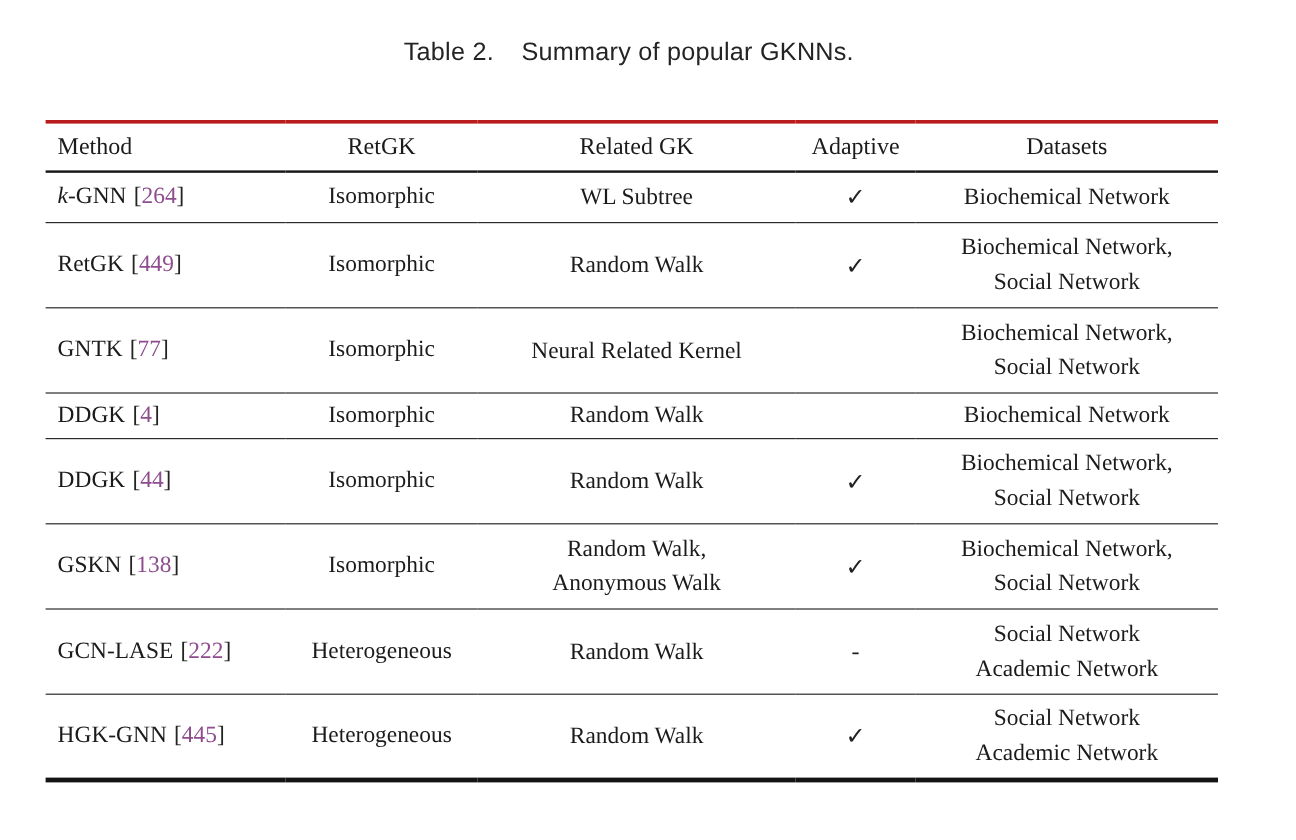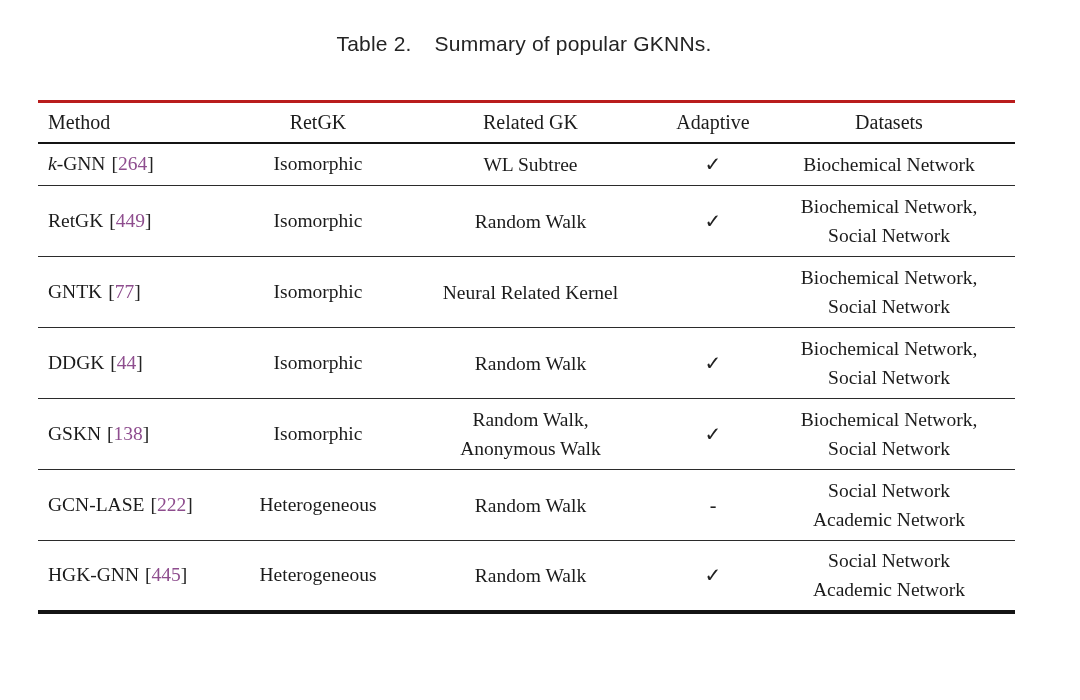--- a/index.html
+++ b/index.html
@@ -132,20 +132,33 @@
             <span>Neural Related Kernel</span>
             <span></span>
           </td>
         <td><span class="adaptive-mark"></span></td>
         <td class="ml">
             <span>Biochemical Network,</span>
             <span>Social Network</span>
           </td>
       </tr>
 
+      <tr class="rh-xs">
+        <td class="left"><i class="mname"></i><span>DDGK</span><span class="cite-wrap"><span class="bracket">[</span><span class="cite">4</span><span class="bracket">]</span></span></td>
+        <td>Isomorphic</td>
+        <td class="ml">
+            <span>Random Walk</span>
+            <span></span>
+          </td>
+        <td><span class="adaptive-mark"></span></td>
+        <td class="ml">
+            <span>Biochemical Network</span>
+            <span></span>
+          </td>
+      </tr>
 
       <tr class="rh-d">
         <td class="left"><i class="mname"></i><span>DDGK</span><span class="cite-wrap"><span class="bracket">[</span><span class="cite">44</span><span class="bracket">]</span></span></td>
         <td>Isomorphic</td>
         <td class="ml">
             <span>Random Walk</span>
             <span></span>
           </td>
         <td><span class="adaptive-mark">✓</span></td>
         <td class="ml">

